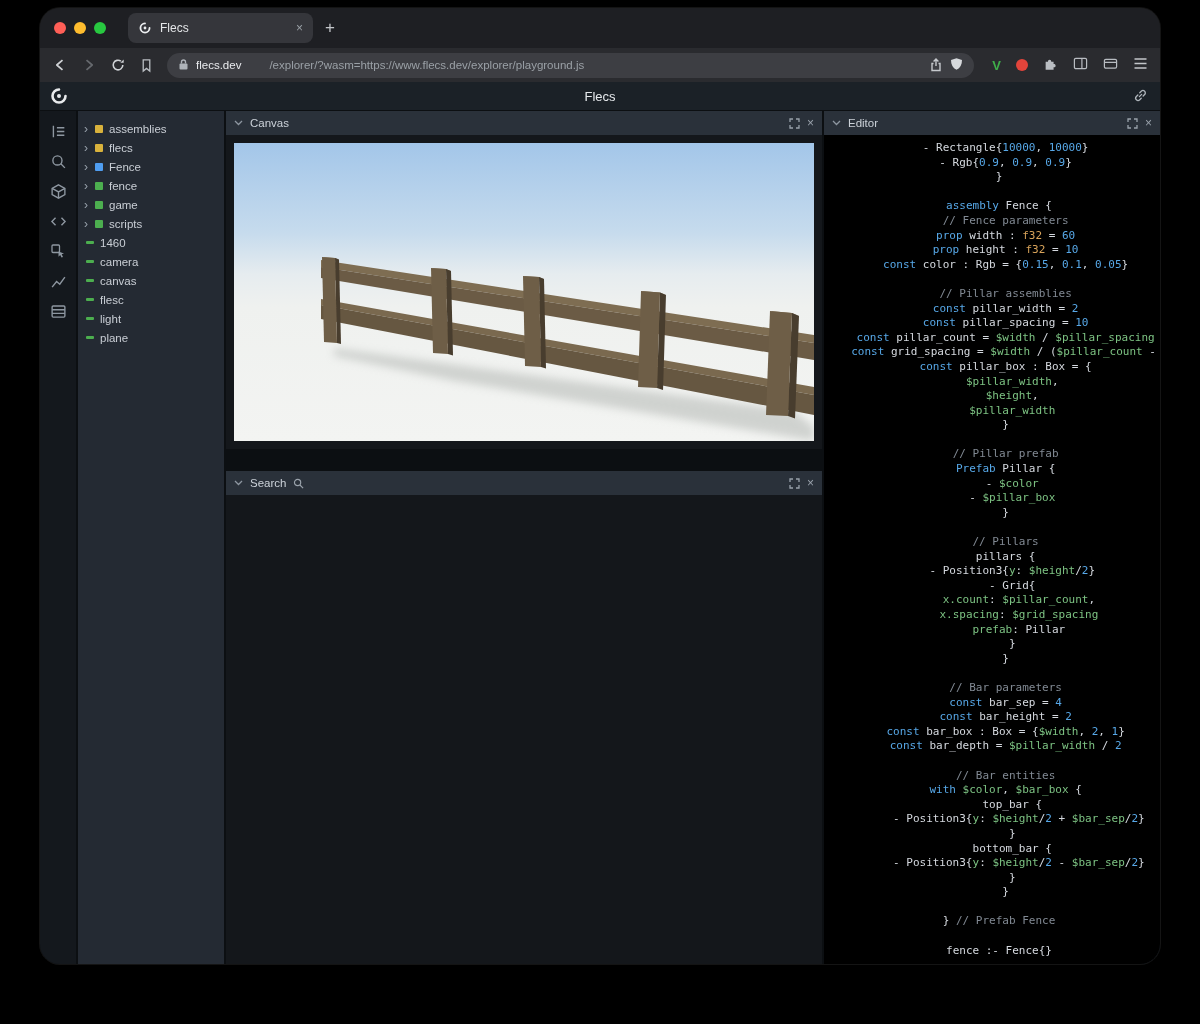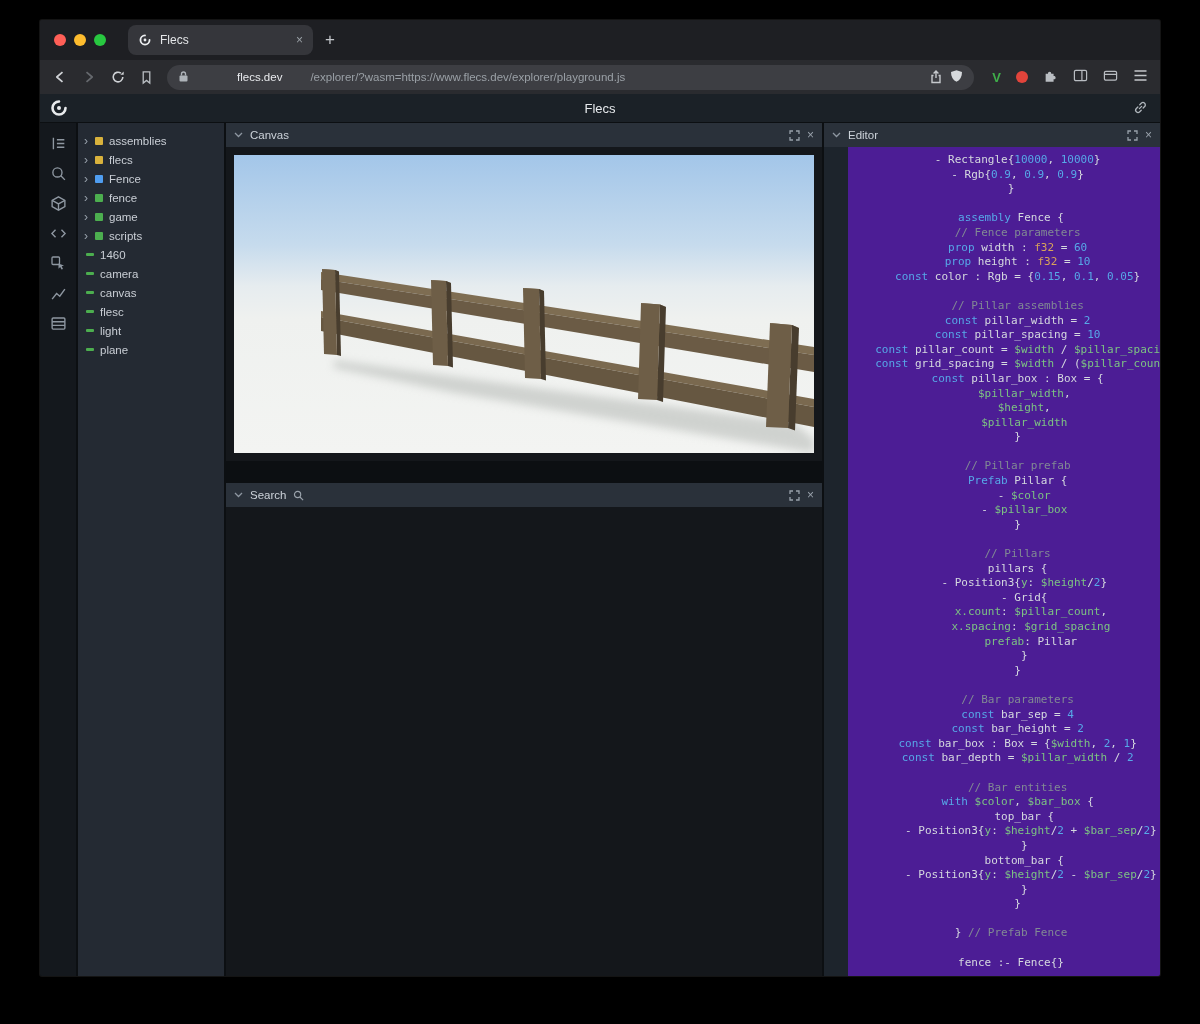--- a/index.html
+++ b/index.html
@@ -1,36 +1,36 @@
 <!DOCTYPE html>
 <html><head>
 <meta charset="utf-8">
 <style>
   html,body{margin:0;padding:0;}
   body{width:1200px;height:1024px;background:#000;overflow:hidden;
        font-family:"Liberation Sans",sans-serif;-webkit-font-smoothing:antialiased;}
-  .browser{position:absolute;left:40px;top:20px;width:1120px;height:956px;border-radius:2px;
+  .browser{position:absolute;left:40px;top:8px;width:1120px;height:956px;border-radius:20px;
            overflow:hidden;background:#202124;box-shadow:0 0 0 1px rgba(255,255,255,.08);}
   
   .tabstrip{height:40px;background:#1e1f23;display:flex;align-items:center;padding:0 14px;}
   .traffic{display:flex;gap:8px;margin-right:22px;}
   .light{width:12px;height:12px;border-radius:50%;}
   .tab{height:30px;background:#35363b;border-radius:8px;display:flex;align-items:center;gap:8px;
        padding:0 10px;width:165px;color:#e4e6e8;font-size:12px;}
   .tab-favicon{display:flex;}
   .tab-title{flex:1;overflow:hidden;white-space:nowrap;}
   .tab-close{color:#9aa0a6;font-size:12px;line-height:1;}
   .newtab{color:#c3c6ca;font-size:17px;margin-left:12px;}
   
   .navbar{height:34px;background:#2a2b2f;display:flex;align-items:center;padding:0 12px;gap:13px;}
   .nav-ic{display:flex;align-items:center;}
   .urlbar{flex:1;height:25px;background:#3d3e43;border-radius:13px;display:flex;align-items:center;
           padding:0 11px;gap:7px;font-size:11.5px;min-width:0;}
   .url-text{flex:1;overflow:hidden;white-space:nowrap;}
-  .url-domain{color:#e8eaed;margin-left:41px;}
+  .url-domain{color:#e8eaed;}
   .url-path{color:#9aa0a6;margin-left:28px;}
   .ext-cluster{display:flex;align-items:center;gap:15px;margin-left:5px;}
   .vpn{font-weight:bold;color:#3fae4a;font-size:13px;}
   .reddot{width:12px;height:12px;border-radius:50%;background:#e2443b;display:inline-block;}
   
   .page{height:882px;background:#14181d;display:flex;flex-direction:column;}
   .page-header{height:28px;background:#1b2127;display:flex;align-items:center;position:relative;
                border-bottom:1px solid #0c0f12;flex:0 0 28px;}
   .page-title{position:absolute;left:0;right:0;text-align:center;color:#e6e9ec;font-size:13px;}
   .page-logo{position:absolute;left:9px;top:4px;}
@@ -52,21 +52,21 @@
   .panel-header{height:24px;background:#2a313a;display:flex;align-items:center;gap:7px;
                 padding:0 8px;color:#ccd2d9;font-size:11.5px;flex:0 0 24px;}
   .ph-spacer{flex:1;}
   .ph-ic{color:#99a1ab;display:flex;align-items:center;font-size:12px;line-height:1;}
   .canvas-panel{height:338px;flex:0 0 338px;}
   .canvas-body{flex:1;background:#14171b;padding:8px;min-height:0;}
   .scene{width:100%;height:100%;display:block;}
   .search-panel{flex:1;margin-top:20px;}
   .search-body{flex:1;background:#14171b;}
   .editor-panel{flex:1;min-width:0;text-align:center;}
-  .editor-body{flex:1;background:#4c1d95;padding:6px 0 0 14px;overflow:hidden;margin-left:24px;}
+  .editor-body{flex:1;background:#000000;padding:6px 0 0 14px;overflow:hidden;}
   .code-line{white-space:pre;font-family:"DejaVu Sans Mono",monospace;font-size:11px;
              line-height:14.6px;color:#d5d9df;}
   .tok-kw{color:#57a8e8;}
   .tok-num{color:#57a8e8;}
   .tok-var{color:#7dc383;}
   .tok-key{color:#7dc383;}
   .tok-type{color:#d8a35a;}
   .tok-comment{color:#828a94;}
 </style>
 </head>

